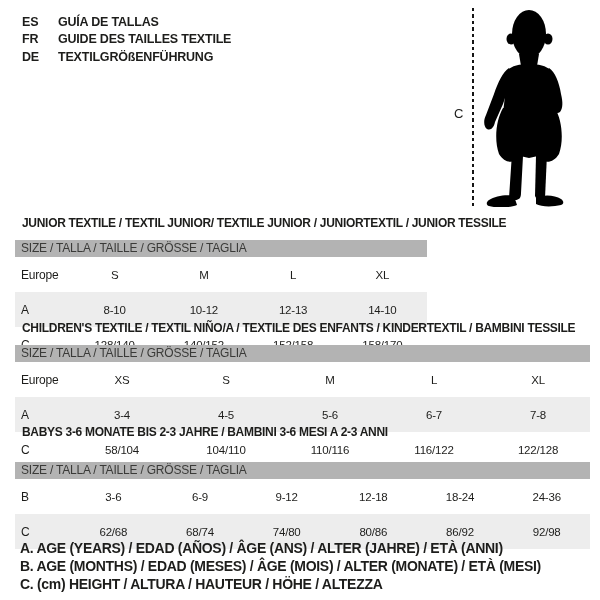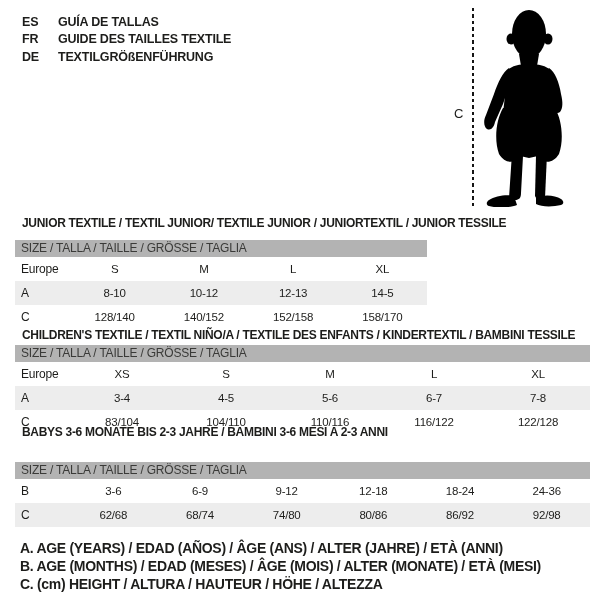--- a/index.html
+++ b/index.html
@@ -16,32 +16,32 @@
   
   .measure-line {
     position:absolute; left:472px; top:8px; width:2px; height:199px;
     background:repeating-linear-gradient(to bottom,#151515 0 3.5px,transparent 3.5px 6.5px);
   }
   .measure-label { position:absolute; left:454px; top:106px; font-size:13px; }
   .baby-figure { position:absolute; left:481px; top:8px; width:85px; height:199px; }
   
   .sec-heading { position:absolute; left:22px; font-size:12px; font-weight:bold; letter-spacing:-0.3px; white-space:nowrap; }
   .h-junior { top:216px; }
-  .h-children { top:328px; }
+  .h-children { top:321px; }
   .h-babies { top:424px; line-height:16px; }
   
   .table { position:absolute; left:15px; }
   .t-junior { top:240px; width:412px; }
   .t-children { top:345px; width:575px; }
   .t-babies { top:462px; width:575px; }
   .size-bar {
     height:17px; line-height:17px; background:#b3b3b3; color:#3a3a38;
     font-size:12px; padding-left:6px; white-space:nowrap;
   }
-  .t-row { display:grid; height:24px; align-items:center; font-size:11.5px; }
+  .t-row { display:grid; height:35px; align-items:center; font-size:11.5px; }
   .cols4 { grid-template-columns:55px repeat(4,1fr); }
   .cols5 { grid-template-columns:55px repeat(5,1fr); }
   .cols6 { grid-template-columns:55px repeat(6,1fr); }
   .t-row .cell { text-align:center; }
   .t-row .label { text-align:left; padding-left:6px; font-size:12px; }
   .t-row.shaded { background:#ededed; }
   
   .footnotes { position:absolute; left:20px; top:539px; }
   .footnote { font-size:14px; font-weight:bold; line-height:18.2px; letter-spacing:-0.3px; white-space:nowrap; }
 </style>
@@ -90,21 +90,21 @@
     <div class="cell">S</div>
     <div class="cell">M</div>
     <div class="cell">L</div>
     <div class="cell">XL</div>
   </div>
   <div class="t-row cols4 shaded">
     <div class="cell label">A</div>
     <div class="cell">8-10</div>
     <div class="cell">10-12</div>
     <div class="cell">12-13</div>
-    <div class="cell">14-5</div>
+    <div class="cell">14-10</div>
   </div>
   <div class="t-row cols4">
     <div class="cell label">C</div>
     <div class="cell">128/140</div>
     <div class="cell">140/152</div>
     <div class="cell">152/158</div>
     <div class="cell">158/170</div>
   </div>
 </div>
 
@@ -122,21 +122,21 @@
   <div class="t-row cols5 shaded">
     <div class="cell label">A</div>
     <div class="cell">3-4</div>
     <div class="cell">4-5</div>
     <div class="cell">5-6</div>
     <div class="cell">6-7</div>
     <div class="cell">7-8</div>
   </div>
   <div class="t-row cols5">
     <div class="cell label">C</div>
-    <div class="cell">83/104</div>
+    <div class="cell">58/104</div>
     <div class="cell">104/110</div>
     <div class="cell">110/116</div>
     <div class="cell">116/122</div>
     <div class="cell">122/128</div>
   </div>
 </div>
 
 <div class="sec-heading h-babies">
   <div>BABYS 3-6 MONATE BIS 2-3 JAHRE / BAMBINI 3-6 MESI A 2-3 ANNI</div>
 </div>

